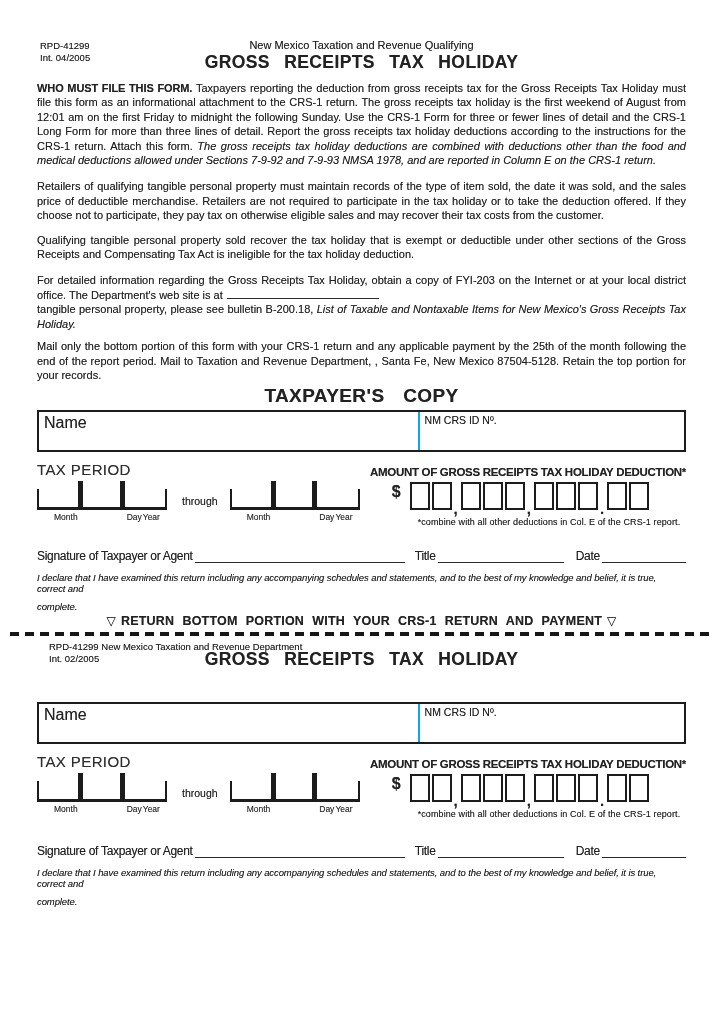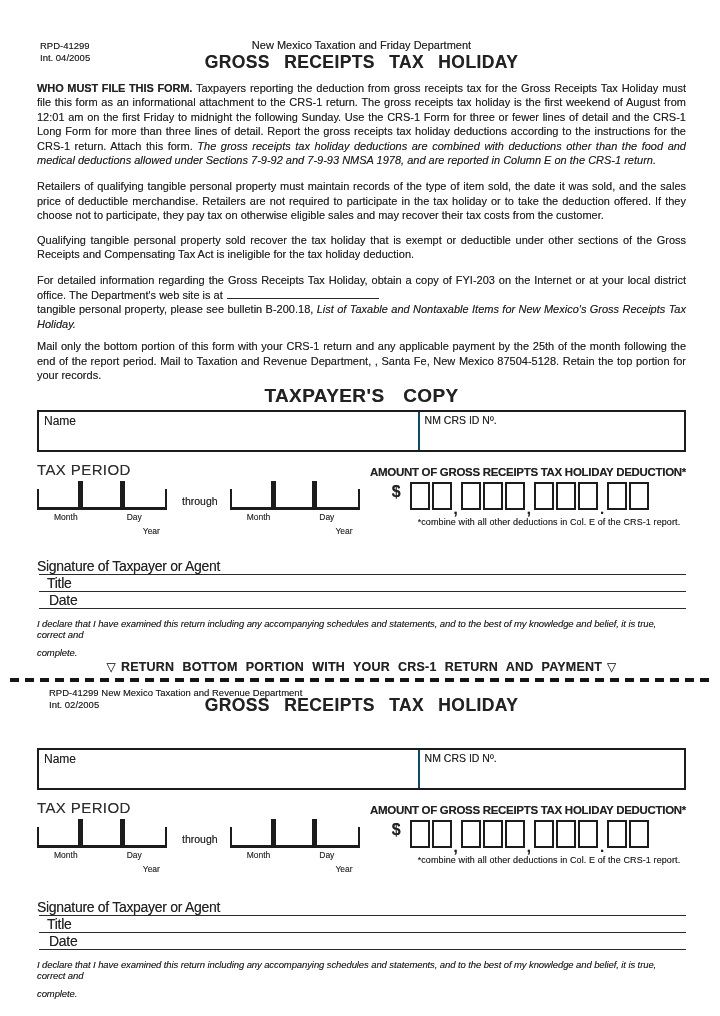--- a/index.html
+++ b/index.html
@@ -27,49 +27,49 @@
   .p5 { margin:0; }
   .body-par b { letter-spacing:-0.1px; }
   .inline-fill { display:inline-block; width:152px; height:10px; margin-left:4px;
                  border-bottom:1.2px solid #2a2a2a; }
 
   .copy-heading { text-align:center; font-size:19px; font-weight:bold;
                   word-spacing:13px; letter-spacing:0.4px; margin:3px 0 3px; }
 
   
   .name-box { display:flex; border:2px solid #1c1c1c; height:42px; margin-top:0; }
-  .name-cell { flex:0 0 59%; border-right:2px solid #0c4a6e; padding:2px 5px; font-size:12px; }
+  .name-cell { flex:0 0 59%; border-right:2px solid #0ea5e9; padding:2px 5px; font-size:16px; }
   .id-cell { flex:1; padding:2px 5px; font-size:10.5px; }
 
   
   .period-row { display:flex; justify-content:space-between; align-items:flex-end; margin-top:9px; }
   .tax-period-label { font-size:15px; letter-spacing:0.4px; color:#2e2e2e; }
   .amount-label { font-size:11.5px; font-weight:bold; letter-spacing:-0.3px; }
 
   .fields-row { display:flex; align-items:flex-start; margin-top:4px; }
   .comb-wrap { width:130px; margin-top:7px; }
   .comb { height:21px; position:relative;
           border-left:2px solid #1c1c1c; border-right:2px solid #1c1c1c;
           border-bottom:3px solid #1c1c1c; }
   .comb-tick { position:absolute; bottom:0; width:5px; height:26px; background:#1c1c1c; }
   .t1 { left:31%; } .t2 { left:64%; }
   .comb-labels { display:flex; font-size:8.5px; margin-top:2px; color:#2e2e2e; }
-  .lb-month { margin-left:17px; } .lb-day { margin-left:49px; } .lb-year { margin-left:1px;margin-top:14px; }
+  .lb-month { margin-left:17px; } .lb-day { margin-left:49px; } .lb-year { margin-left:1px; }
   .through { font-size:10.5px; margin:13px 12px 0 15px; }
 
   .amount-group { margin-left:32px; }
   .amt-row { display:flex; align-items:flex-start; }
   .dollar { font-size:16px; font-weight:bold; margin:1px 9px 0 0; }
   .amt-cells { display:flex; align-items:flex-start; }
   .amt-cell { width:20px; height:28px; border:2px solid #1c1c1c; margin-right:2px; background:#fff; }
   .amt-sep { font-size:15px; font-weight:bold; line-height:6px; margin:24px 3px 0 0; }
   .combine-note { font-size:9px; margin:5px 0 0 26px; letter-spacing:0.1px; }
 
   
-  .sig-row { display:flex; font-size:14px; letter-spacing:-0.3px; margin-top:22px;flex-direction:column; }
+  .sig-row { display:flex; align-items:flex-end; font-size:12px; letter-spacing:-0.3px; margin-top:22px; }
   .sig-fill { border-bottom:1.2px solid #2a2a2a; height:10px; margin-left:2px; }
   .f1 { flex:2.5; } .f2 { flex:1.5; margin-right:0; } .f3 { flex:1.0; }
   .sig-label2 { margin-left:10px; } .sig-label3 { margin-left:12px; }
 
   .declaration { font-size:9.5px; font-style:italic; margin-top:9px; letter-spacing:-0.1px; }
   .declaration .dl2 { margin-top:7px; }
 
   
   .return-line { text-align:center; font-size:12.5px; font-weight:bold;
                  word-spacing:4.5px; letter-spacing:0.2px; margin-top:2px; }
@@ -88,21 +88,21 @@
 <body>
 
 <div class="page">
 
   <div class="header-top">
     <div class="form-id">
       <div>RPD-41299</div>
       <div>Int. 04/2005</div>
     </div>
     <div class="hdr-center">
-      <div class="dept">New Mexico Taxation and Friday Department</div>
+      <div class="dept">New Mexico Taxation and Revenue Qualifying</div>
       <div class="main-title">GROSS RECEIPTS TAX HOLIDAY</div>
     </div>
   </div>
 
   <p class="body-par p1"><b>WHO MUST FILE THIS FORM.</b><span> Taxpayers reporting the deduction from gross receipts tax for the Gross Receipts Tax Holiday must file this form as an informational attachment to the CRS-1 return. The gross receipts tax holiday is the first weekend of August from 12:01 am on the first Friday to midnight the following Sunday. Use the CRS-1 Form for three or fewer lines of detail and the CRS-1 Long Form for more than three lines of detail. Report the gross receipts tax holiday deductions according to the instructions for the CRS-1 return. Attach this form. </span><i>The gross receipts tax holiday deductions are combined with deductions other than the food and medical deductions allowed under Sections 7-9-92 and 7-9-93 NMSA 1978, and are reported in Column E on the CRS-1 return.</i></p>
 
   <p class="body-par p2">Retailers of qualifying tangible personal property must maintain records of the type of item sold, the date it was sold, and the sales price of deductible merchandise. Retailers are not required to participate in the tax holiday or to take the deduction offered. If they choose not to participate, they pay tax on otherwise eligible sales and may recover their tax costs from the customer.</p>
 
   <p class="body-par p3">Qualifying tangible personal property sold recover the tax holiday that is exempt or deductible under other sections of the Gross Receipts and Compensating Tax Act is ineligible for the tax holiday deduction.</p>
 

